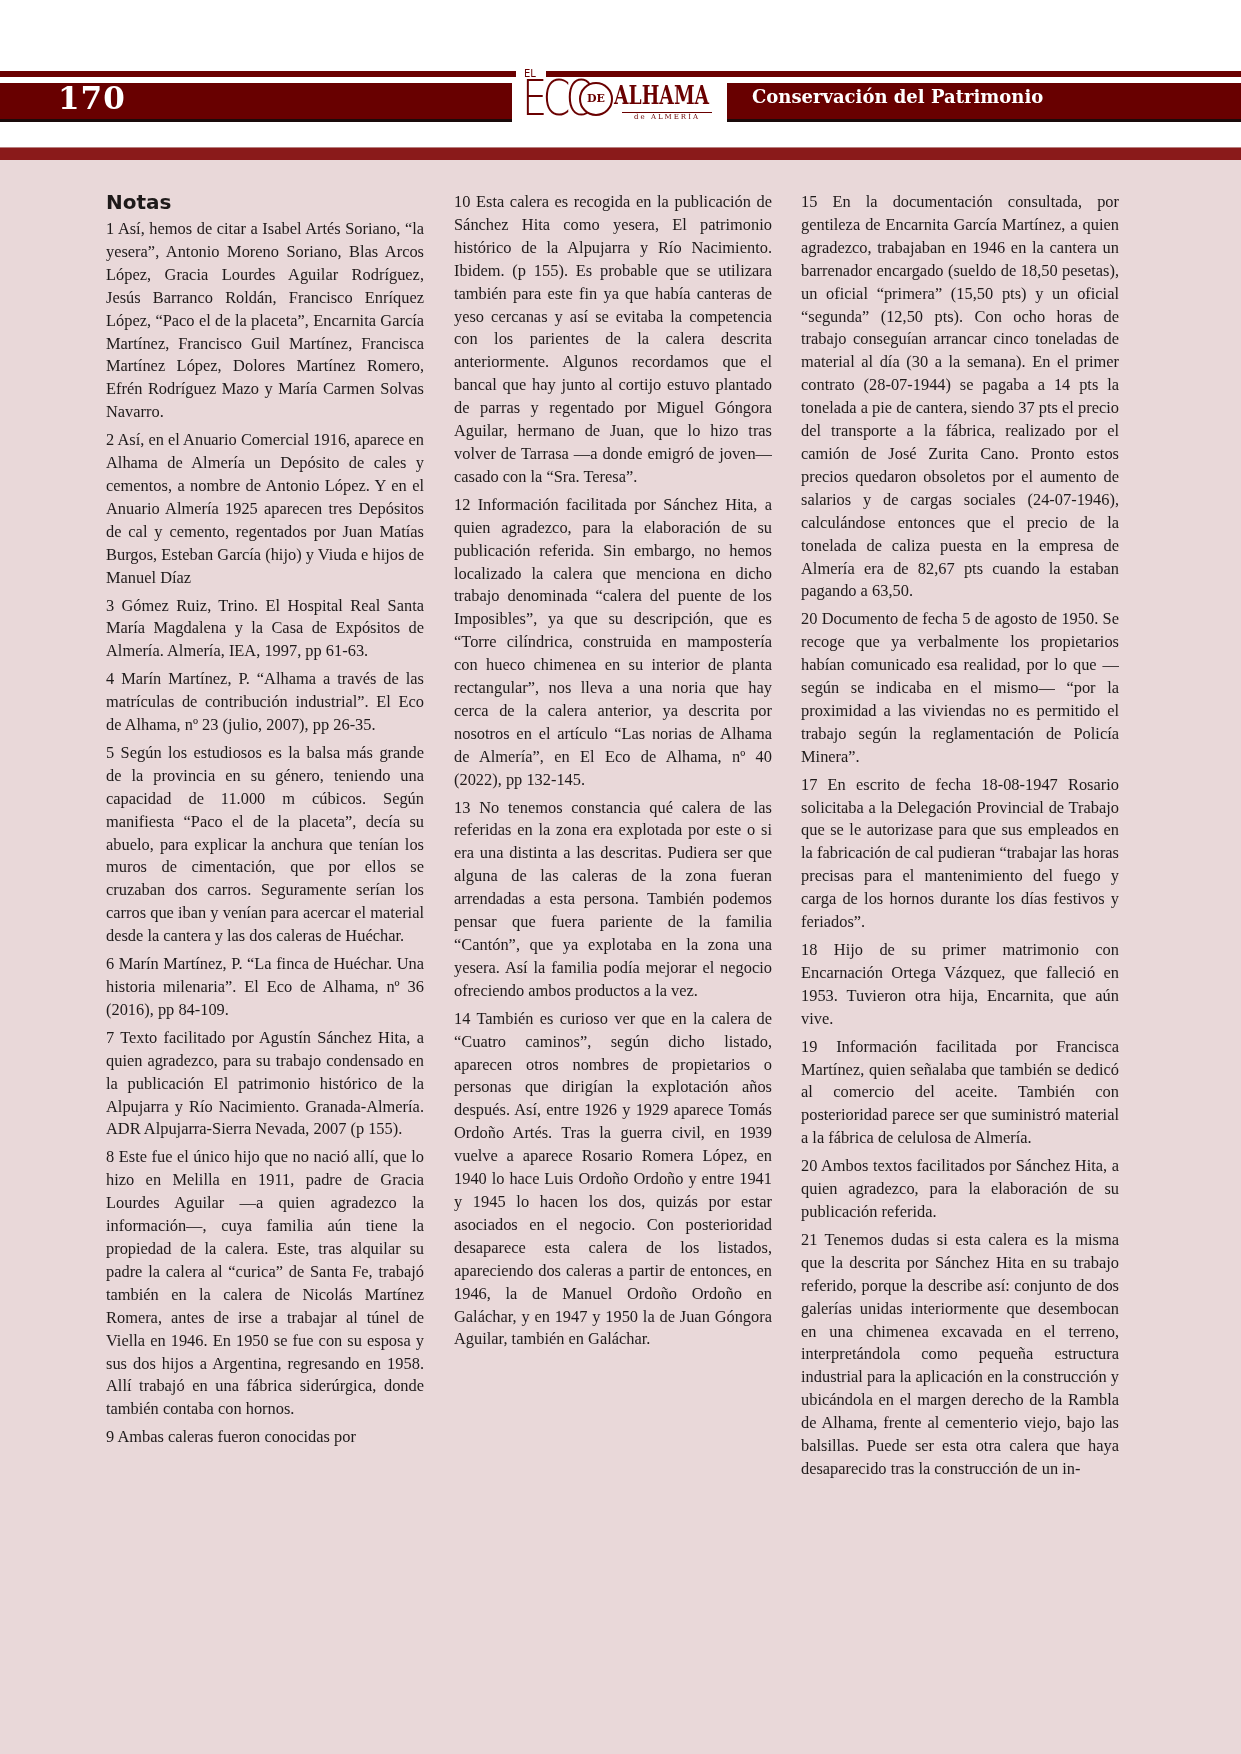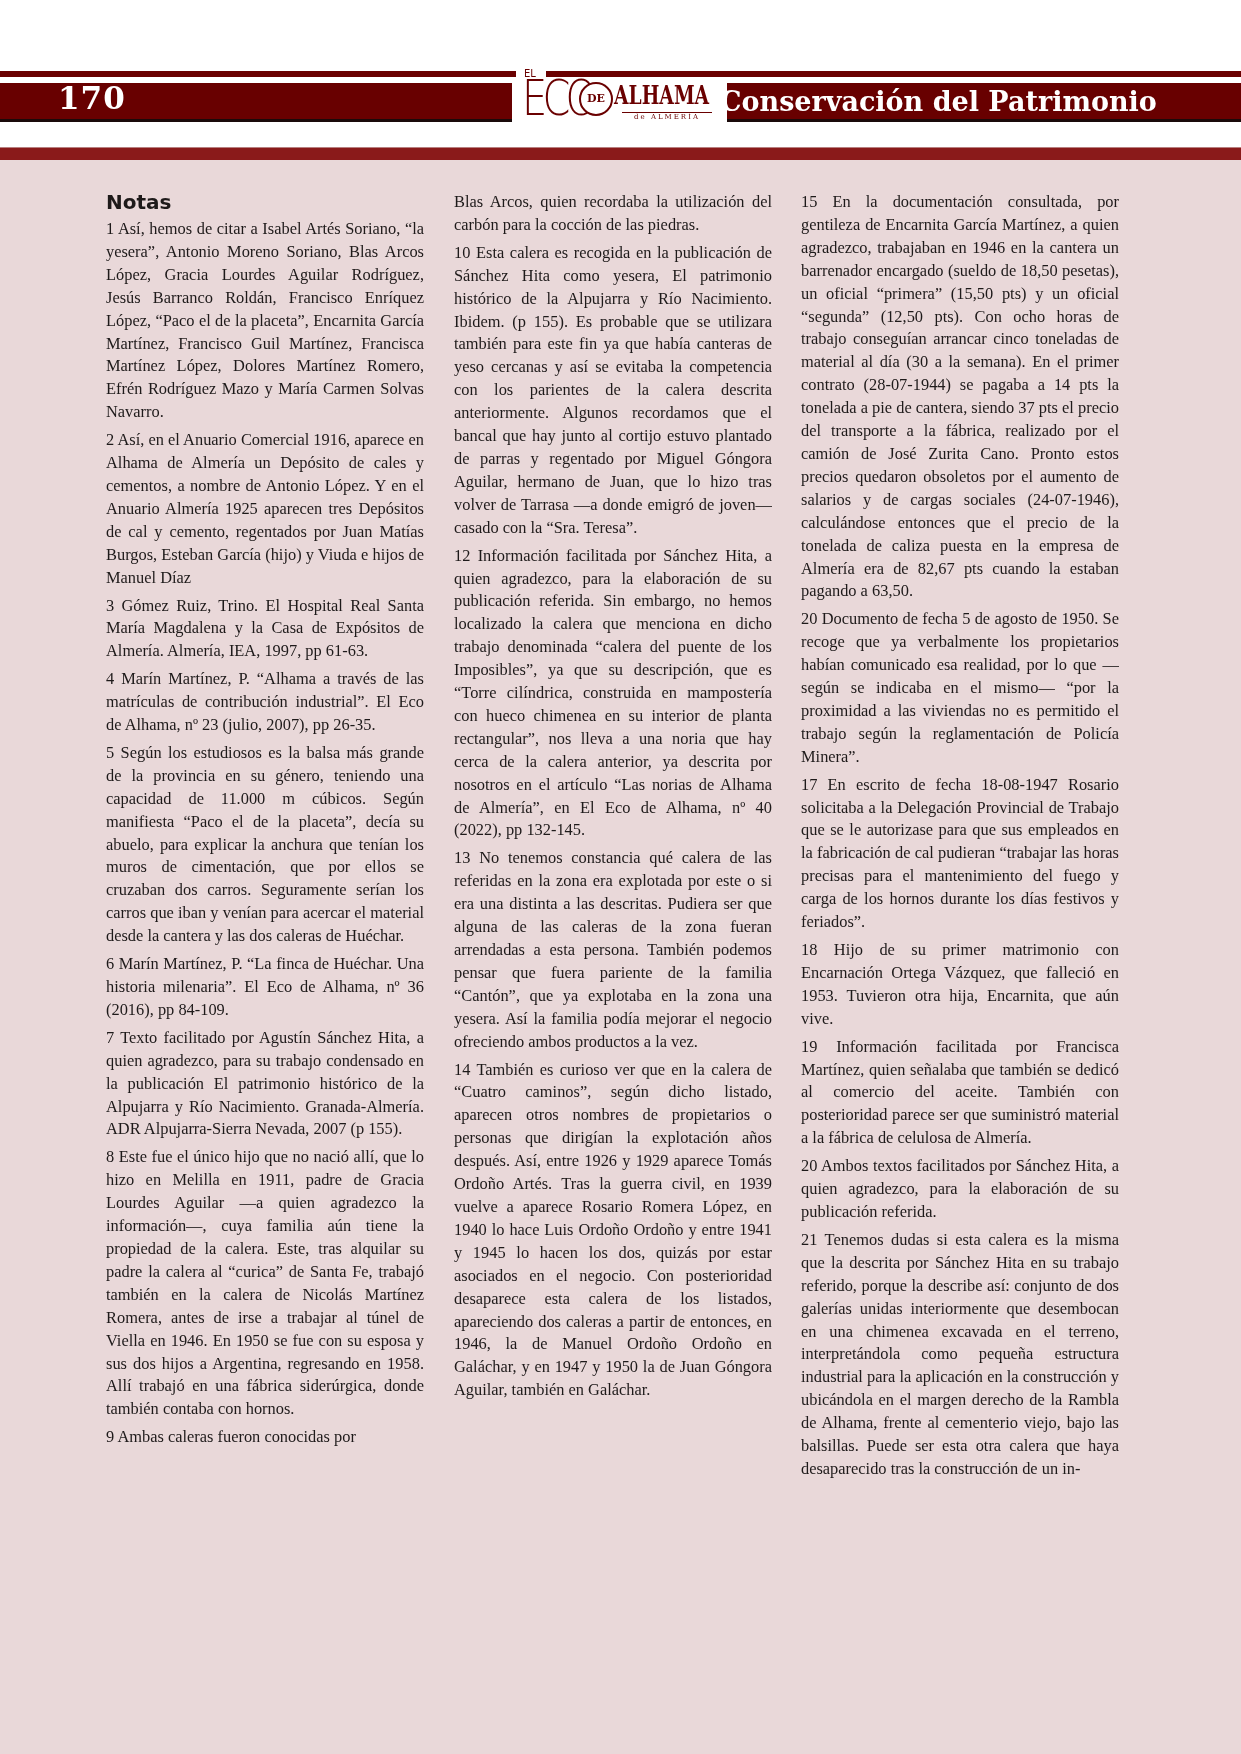--- a/index.html
+++ b/index.html
@@ -10,21 +10,21 @@
   }
   .header { position:absolute; left:0; top:0; width:1241px; height:150px; background:#fff; }
   .hline-top { position:absolute; top:71px; height:6px; background:#6a0000; }
   .band { position:absolute; top:83px; height:38px; background:#680000; }
   .band-shadow { position:absolute; top:119px; height:3px; background:#1a0a0a; }
   .page-num {
     position:absolute; left:58px; top:80px; font-size:31px; font-weight:bold;
     color:#ffffff; font-family:"DejaVu Serif", serif; letter-spacing:1px;
   }
   .section-title {
-    position:absolute; left:720px; top:86px; font-size:27px; font-weight:bold;
+    position:absolute; left:752px; top:86px; font-size:18px; font-weight:bold;
     color:#ffffff; font-family:"DejaVu Serif", serif;
   }
   .logo { position:absolute; left:522px; top:68px; width:198px; height:58px; }
   .logo-el { position:absolute; left:2px; top:0; font-size:10px; color:#6a0000; font-family:"DejaVu Sans", sans-serif; }
   .logo-eco { position:absolute; left:0; top:5px; font-size:50px; line-height:50px; color:#6a0000; font-family:"DejaVu Sans", sans-serif; font-weight:200; letter-spacing:-6px; transform:scaleX(0.8); transform-origin:left; }
   .logo-de { position:absolute; left:57px; top:14px; width:30px; height:30px; border:2px solid #6a0000; border-radius:50%; background:#fff; color:#6a0000; font-size:11px; font-weight:bold; text-align:center; line-height:30px; font-family:"DejaVu Serif", serif; }
   .logo-alhama { position:absolute; left:92px; top:12px; font-size:26px; font-weight:bold; color:#6a0000; font-family:"DejaVu Serif", serif; transform:scaleX(0.72); transform-origin:left; letter-spacing:0px; }
   .logo-almeria { position:absolute; left:100px; top:44px; width:90px; border-top:1px solid #6a0000; font-size:7px; letter-spacing:2px; color:#6a0000; text-align:center; font-family:"DejaVu Serif", serif; }
 
   .red-bar { position:absolute; left:0; top:148px; width:1241px; height:12px; background:#8a1a1a; }
@@ -81,21 +81,20 @@
       <p class="note"><span class="note-num">4</span> <span>Marín Martínez, P. “Alhama a través de las matrículas de contribución industrial”. El Eco de Alhama, nº 23 (julio, 2007), pp 26-35.</span></p>
       <p class="note"><span class="note-num">5</span> <span>Según los estudiosos es la balsa más grande de la provincia en su género, teniendo una capacidad de 11.000 m cúbicos. Según manifiesta “Paco el de la placeta”, decía su abuelo, para explicar la anchura que tenían los muros de cimentación, que por ellos se cruzaban dos carros. Seguramente serían los carros que iban y venían para acercar el material desde la cantera y las dos caleras de Huéchar.</span></p>
       <p class="note"><span class="note-num">6</span> <span>Marín Martínez, P. “La finca de Huéchar. Una historia milenaria”. El Eco de Alhama, nº 36 (2016), pp 84-109.</span></p>
       <p class="note"><span class="note-num">7</span> <span>Texto facilitado por Agustín Sánchez Hita, a quien agradezco, para su trabajo condensado en la publicación El patrimonio histórico de la Alpujarra y Río Nacimiento. Granada-Almería. ADR Alpujarra-Sierra Nevada, 2007 (p 155).</span></p>
       <p class="note"><span class="note-num">8</span> <span>Este fue el único hijo que no nació allí, que lo hizo en Melilla en 1911, padre de Gracia Lourdes Aguilar —a quien agradezco la información—, cuya familia aún tiene la propiedad de la calera. Este, tras alquilar su padre la calera al “curica” de Santa Fe, trabajó también en la calera de Nicolás Martínez Romera, antes de irse a trabajar al túnel de Viella en 1946. En 1950 se fue con su esposa y sus dos hijos a Argentina, regresando en 1958. Allí trabajó en una fábrica siderúrgica, donde también contaba con hornos.</span></p>
       <p class="note"><span class="note-num">9</span> <span>Ambas caleras fueron conocidas por</span></p>
     </div>
 </div>
 <div class="col col2">
   <div class="notes-list">
-      <p class="note"><span>Blas Arcos, quien recordaba la utilización del carbón para la cocción de las piedras.</span></p>
       <p class="note"><span class="note-num">10</span> <span>Esta calera es recogida en la publicación de Sánchez Hita como yesera, El patrimonio histórico de la Alpujarra y Río Nacimiento. Ibidem. (p 155). Es probable que se utilizara también para este fin ya que había canteras de yeso cercanas y así se evitaba la competencia con los parientes de la calera descrita anteriormente. Algunos recordamos que el bancal que hay junto al cortijo estuvo plantado de parras y regentado por Miguel Góngora Aguilar, hermano de Juan, que lo hizo tras volver de Tarrasa —a donde emigró de joven— casado con la “Sra. Teresa”.</span></p>
       <p class="note"><span class="note-num">12</span> <span>Información facilitada por Sánchez Hita, a quien agradezco, para la elaboración de su publicación referida. Sin embargo, no hemos localizado la calera que menciona en dicho trabajo denominada “calera del puente de los Imposibles”, ya que su descripción, que es “Torre cilíndrica, construida en mampostería con hueco chimenea en su interior de planta rectangular”, nos lleva a una noria que hay cerca de la calera anterior, ya descrita por nosotros en el artículo “Las norias de Alhama de Almería”, en El Eco de Alhama, nº 40 (2022), pp 132-145.</span></p>
       <p class="note"><span class="note-num">13</span> <span>No tenemos constancia qué calera de las referidas en la zona era explotada por este o si era una distinta a las descritas. Pudiera ser que alguna de las caleras de la zona fueran arrendadas a esta persona. También podemos pensar que fuera pariente de la familia “Cantón”, que ya explotaba en la zona una yesera. Así la familia podía mejorar el negocio ofreciendo ambos productos a la vez.</span></p>
       <p class="note"><span class="note-num">14</span> <span>También es curioso ver que en la calera de “Cuatro caminos”, según dicho listado, aparecen otros nombres de propietarios o personas que dirigían la explotación años después. Así, entre 1926 y 1929 aparece Tomás Ordoño Artés. Tras la guerra civil, en 1939 vuelve a aparece Rosario Romera López, en 1940 lo hace Luis Ordoño Ordoño y entre 1941 y 1945 lo hacen los dos, quizás por estar asociados en el negocio. Con posterioridad desaparece esta calera de los listados, apareciendo dos caleras a partir de entonces, en 1946, la de Manuel Ordoño Ordoño en Galáchar, y en 1947 y 1950 la de Juan Góngora Aguilar, también en Galáchar.</span></p>
     </div>
 </div>
 <div class="col col3">
   <div class="notes-list">
       <p class="note"><span class="note-num">15</span> <span>En la documentación consultada, por gentileza de Encarnita García Martínez, a quien agradezco, trabajaban en 1946 en la cantera un barrenador encargado (sueldo de 18,50 pesetas), un oficial “primera” (15,50 pts) y un oficial “segunda” (12,50 pts). Con ocho horas de trabajo conseguían arrancar cinco toneladas de material al día (30 a la semana). En el primer contrato (28-07-1944) se pagaba a 14 pts la tonelada a pie de cantera, siendo 37 pts el precio del transporte a la fábrica, realizado por el camión de José Zurita Cano. Pronto estos precios quedaron obsoletos por el aumento de salarios y de cargas sociales (24-07-1946), calculándose entonces que el precio de la tonelada de caliza puesta en la empresa de Almería era de 82,67 pts cuando la estaban pagando a 63,50.</span></p>
       <p class="note"><span class="note-num">20</span> <span>Documento de fecha 5 de agosto de 1950. Se recoge que ya verbalmente los propietarios habían comunicado esa realidad, por lo que —según se indicaba en el mismo— “por la proximidad a las viviendas no es permitido el trabajo según la reglamentación de Policía Minera”.</span></p>

